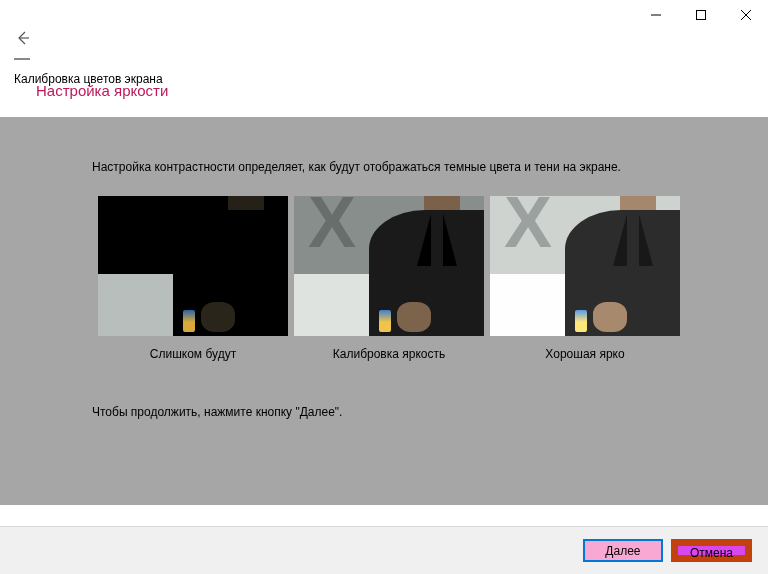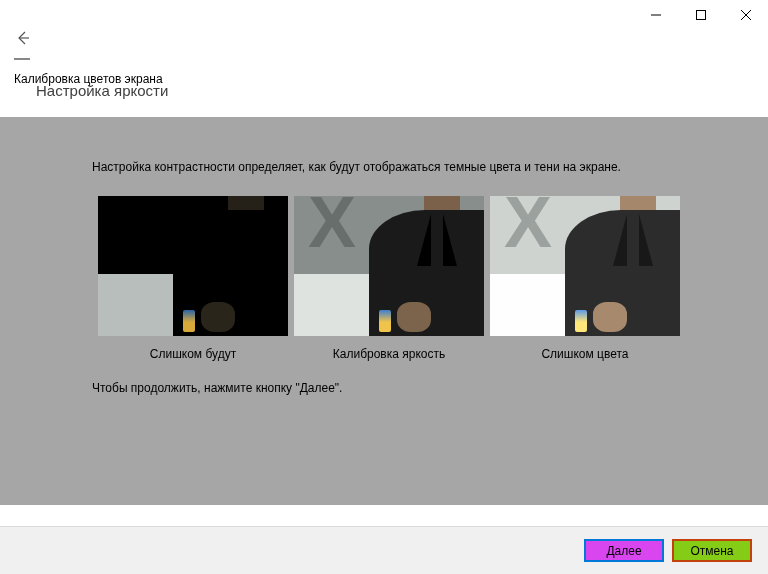--- a/index.html
+++ b/index.html
@@ -42,21 +42,21 @@
       display: flex; align-items: center; justify-content: center;
       cursor: pointer;
       color: #555;
     }
     .app-icon {
       width: 16px; height: 16px;
       background: linear-gradient(135deg, #7cb8e4, #e08a3a, #a8d176);
       border: 1px solid #888;
     }
     .heading {
-      color: #404040;
+      color: #be185d;
       font-size: 15px;
       padding: 22px 36px 18px 36px;
     }
     .content-frame {
       background: #a6a6a6;
       margin: 0;
       height: 388px;
       position: relative;
     }
     .content-inner {
@@ -162,49 +162,49 @@
     .s3 .figure .jacket { background: #2c2c2c; }
     .s3 .lapel-l { border-bottom: 52px solid #181818; }
     .s3 .lapel-r { border-bottom: 52px solid #181818; }
     .s3 .hand { background: #a78a6e; }
     .s3 .badge { background: linear-gradient(#5c9ae6, #ffe67a 55%); }
     .sample-caption {
       margin-top: 10px;
       font-size: 12px;
     }
     .footnote {
-      margin-top: 16px;
+      margin-top: 40px;
       padding-left: 80px;
       font-size: 12px;
     }
     .button-row {
       position: absolute;
       bottom: 0; left: 0; right: 0;
       height: 48px;
       border-top: 1px solid #d9d9d9;
       background: #f0f0f0;
       display: flex;
       justify-content: flex-end;
       align-items: center;
       padding-right: 16px;
       gap: 8px;
     }
     .btn {
       min-width: 80px;
       height: 23px;
       padding: 0 12px;
       font-size: 12px;
-      background: #84cc16;
-      border: 2px solid #c2410c;
+      background: #d946ef;
+      border: 7px solid #c2410c;
       cursor: pointer;
       font-family: inherit;
     }
     .btn.primary {
       border: 2px solid #0078d7;
-      background: #d946ef;
+      background: #f9a8d4;
     }
   </style>
 </head>
 <body>
 
 <div class="titlebar">
   <div class="win-btn">
     <svg viewBox="0 0 10 10">
         <line x1="0" y1="5" x2="10" y2="5" stroke="#000" stroke-width="1"></line>
       </svg>
@@ -276,21 +276,21 @@
           <div class="floor"></div>
           <div class="figure">
               <div class="neck"></div>
               <div class="jacket"></div>
               <div class="lapel-l"></div>
               <div class="lapel-r"></div>
               <div class="hand"></div>
               <div class="badge"></div>
             </div>
         </div>
-        <div class="sample-caption">Слишком цвета</div>
+        <div class="sample-caption">Хорошая ярко</div>
       </div>
     </div>
 
     <div class="footnote">Чтобы продолжить, нажмите кнопку "Далее".</div>
   </div>
 </div>
 
 <div class="button-row">
   <button class="btn primary">Далее</button>
   <button class="btn">Отмена</button>

